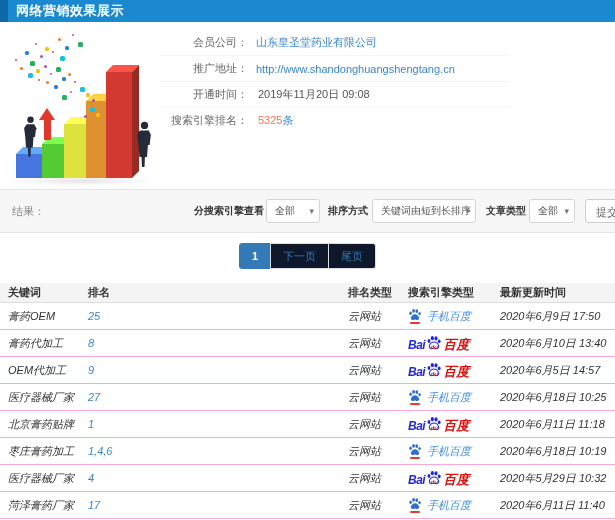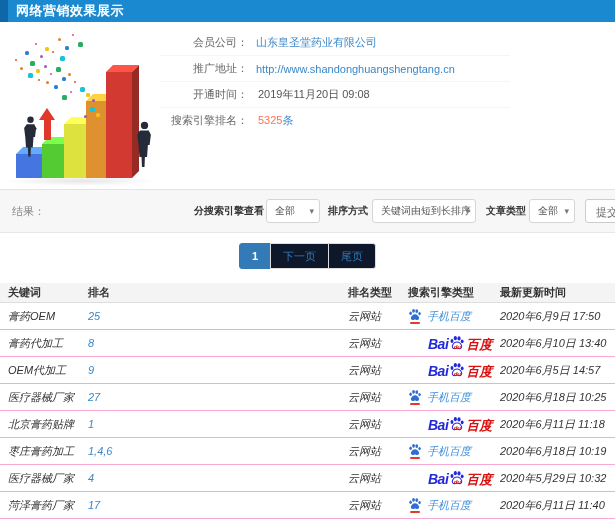--- a/index.html
+++ b/index.html
@@ -57,21 +57,21 @@
   
   .table{position:absolute;left:0;top:283px;width:615px;font-size:11px;}
   .trow{display:grid;grid-template-columns:80px 260px 60px 92px 1fr;align-items:center;padding-left:8px;box-sizing:border-box;}
   .thead{height:20px;background:#f4f4f4;border-bottom:1px solid #ddd;color:#333;font-weight:bold;}
   .tdata{height:27px;border-bottom:1px solid #f9a8d4;color:#333;background:#fff;font-style:italic;}
   .cell-rank{color:#3a87c8;}
   .engine-mobile{display:flex;align-items:center;color:#3f8fdc;}
   .paw-badge{position:relative;width:14px;height:16px;margin-right:5px;color:#2d6fd2;}
   .paw-badge .redline{position:absolute;left:2px;bottom:0;width:10px;height:2px;background:#e23a2e;border-radius:2px;}
   .engine-baidu{display:flex;align-items:flex-end;line-height:1;}
-  .bai-txt{color:#2328dc;font-weight:bold;font-size:14px;letter-spacing:-.5px;margin-left:20px;}
+  .bai-txt{color:#2328dc;font-weight:bold;font-size:12px;letter-spacing:-.5px;}
   .logo-paw{position:relative;width:16px;height:16px;margin:0 1px;color:#2328dc;}
   .logo-paw .du{position:absolute;left:0;right:0;bottom:1px;text-align:center;font-size:6px;font-weight:bold;color:#d8100f;}
   .cn-txt{color:#d8100f;font-weight:bold;font-size:13px;}
 </style>
 </head>
 <body>
 
 <div class="page">
 
   <div class="topbar">

